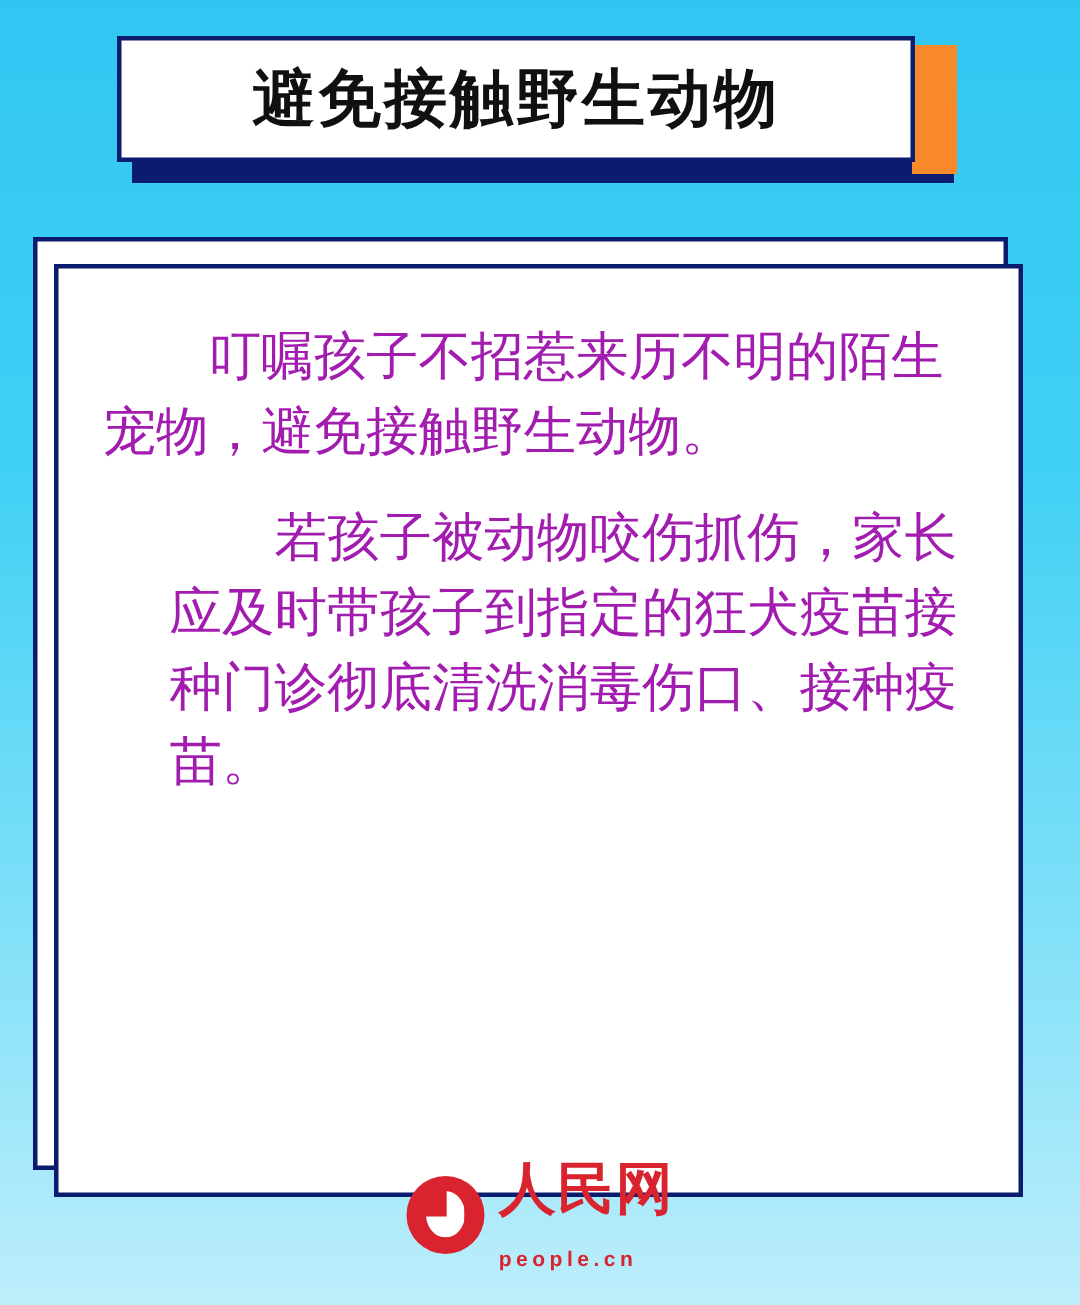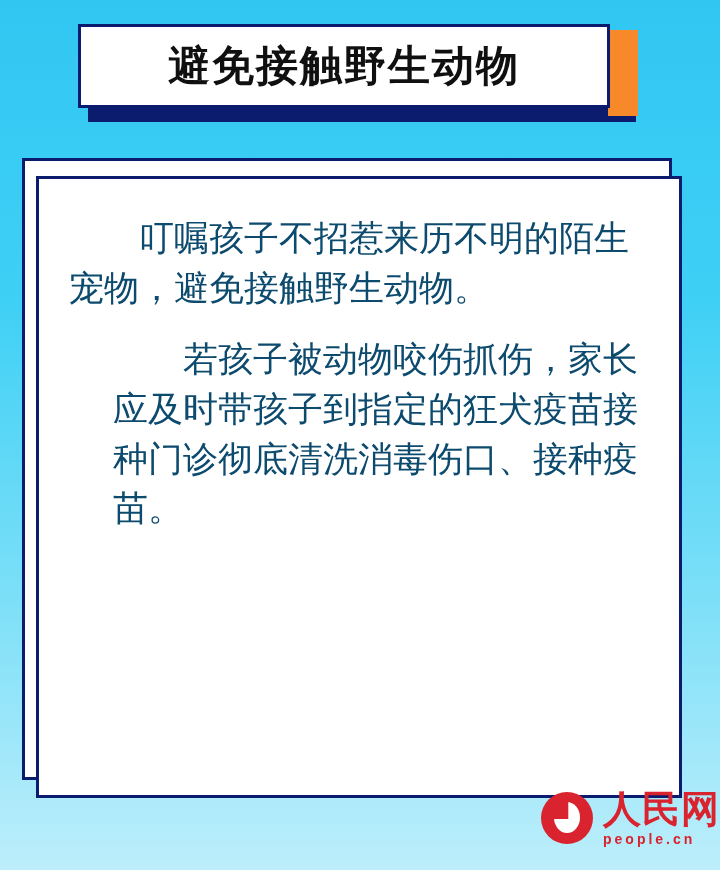--- a/index.html
+++ b/index.html
@@ -93,40 +93,40 @@
     width: 646px;
     height: 622px;
     background: #ffffff;
     border: 3px solid #0b1b6e;
     box-sizing: border-box;
     padding: 34px 30px 20px 30px;
   }
   .para {
     font-size: 35px;
     line-height: 1.42;
-    color: #0c4a6e;
+    color: #a21caf;
     text-indent: 2em;
     margin: 0 0 22px 0;
     letter-spacing: 0px;
     word-break: break-all;
   }
   .para:last-child {
     margin-bottom: 0;
     margin-left: 44px;
   }
 
   
   .footer {
     position: absolute;
     left: 0;
     bottom: 24px;
     width: 720px;
     display: flex;
     align-items: center;
-    justify-content: flex-end;
+    justify-content: center;
     gap: 10px;
   }
   .logo-mark {
     width: 52px;
     height: 52px;
     border-radius: 50%;
     background: #d9232e;
     position: relative;
     flex: none;
   }
@@ -151,21 +151,21 @@
     font-size: 38px;
     font-weight: bold;
     color: #d9232e;
     letter-spacing: 1px;
   }
   .logo-en {
     font-size: 14px;
     font-weight: bold;
     color: #d9232e;
     letter-spacing: 3px;
-    margin-top: 4px;
+    margin-top: 20px;
   }
 </style>
 </head>
 <body>
 
 <div class="poster">
 
   <div class="title-wrap">
     <div class="title-shadow"></div>
     <div class="title-accent"></div>

